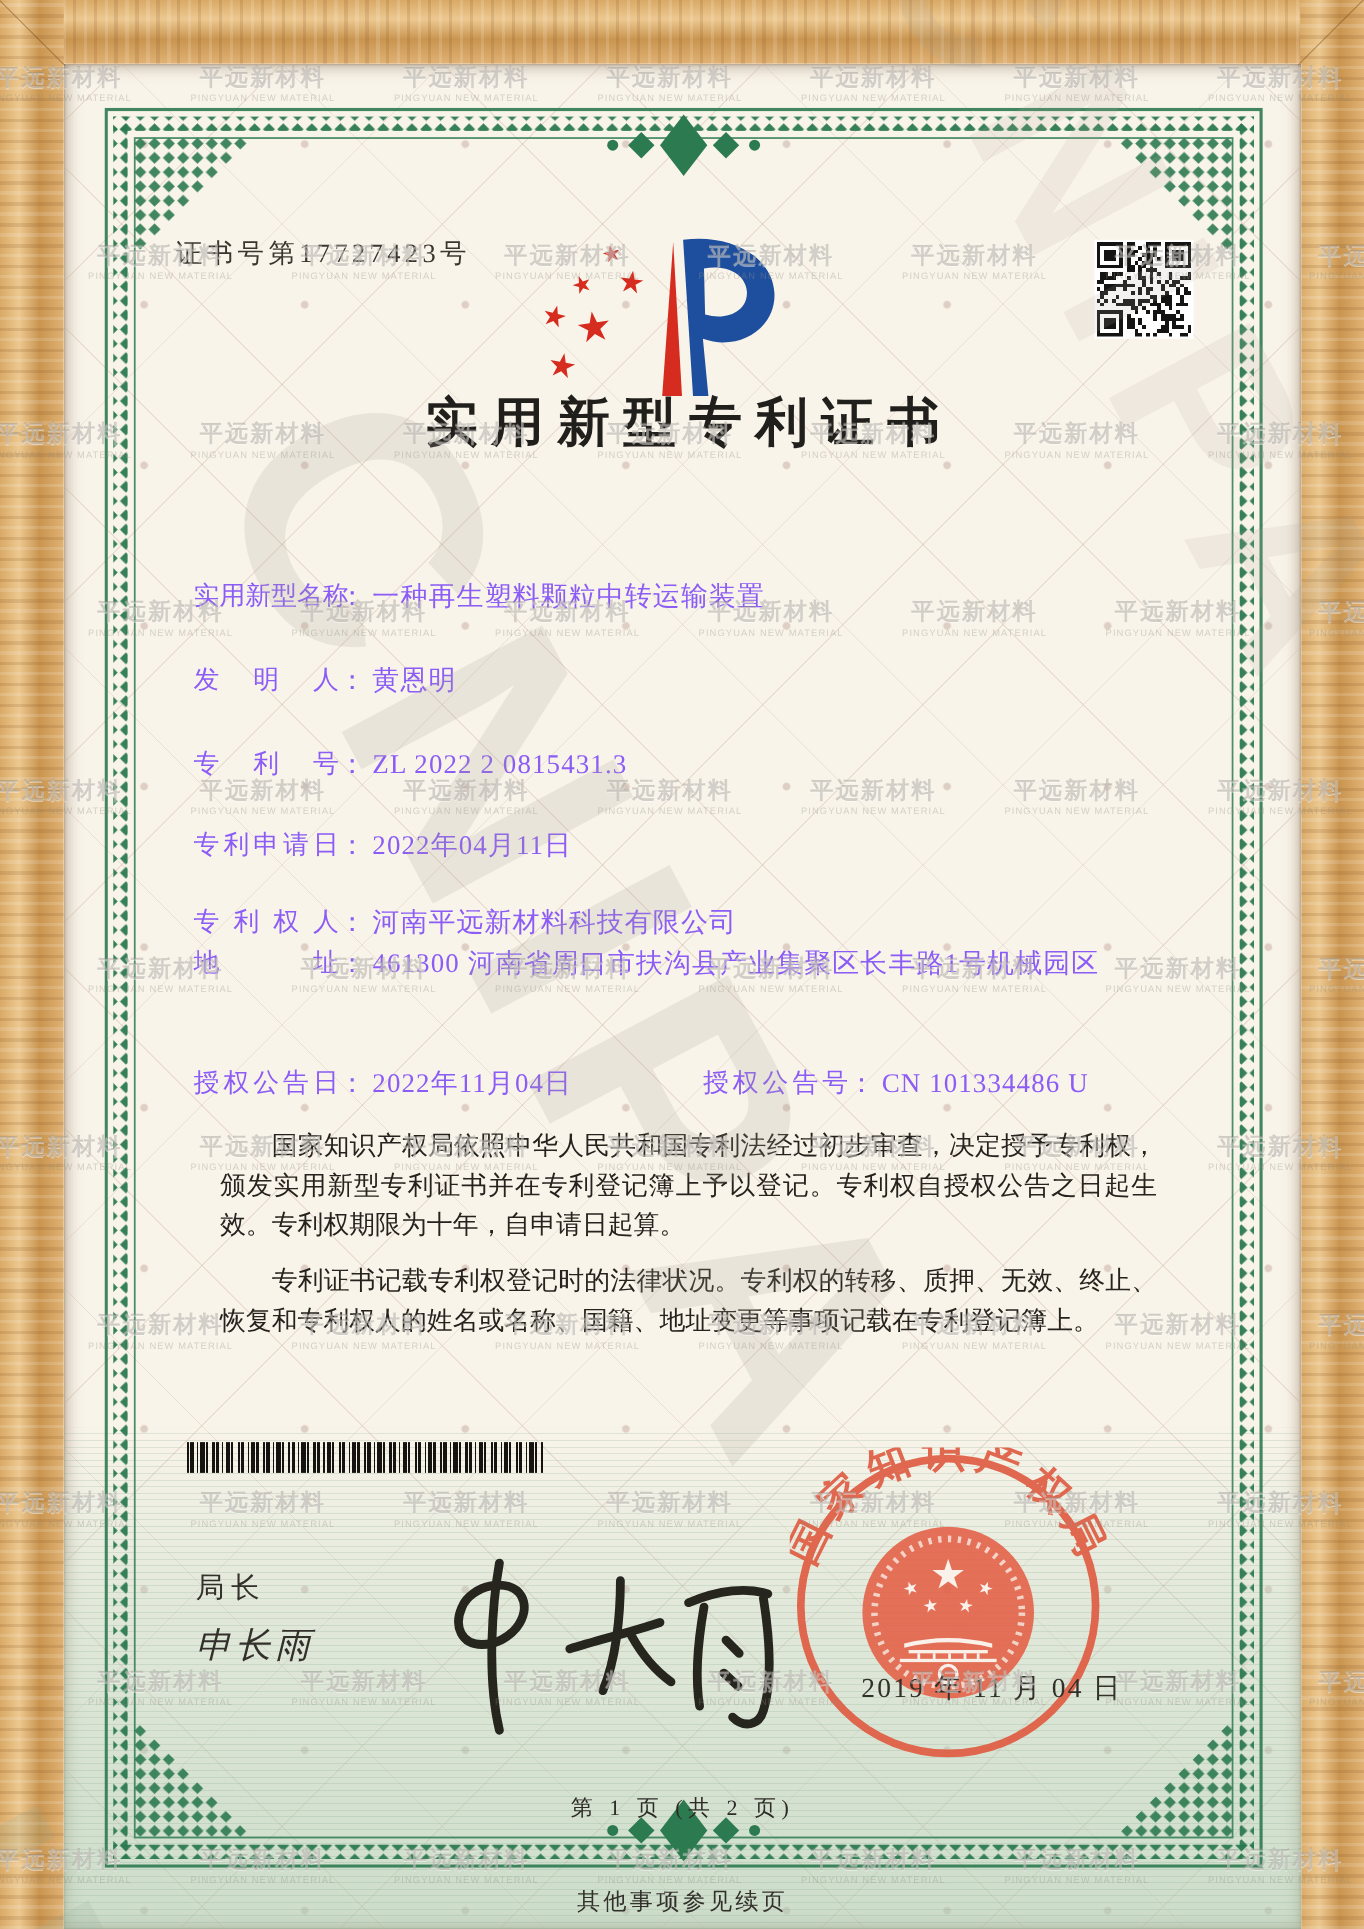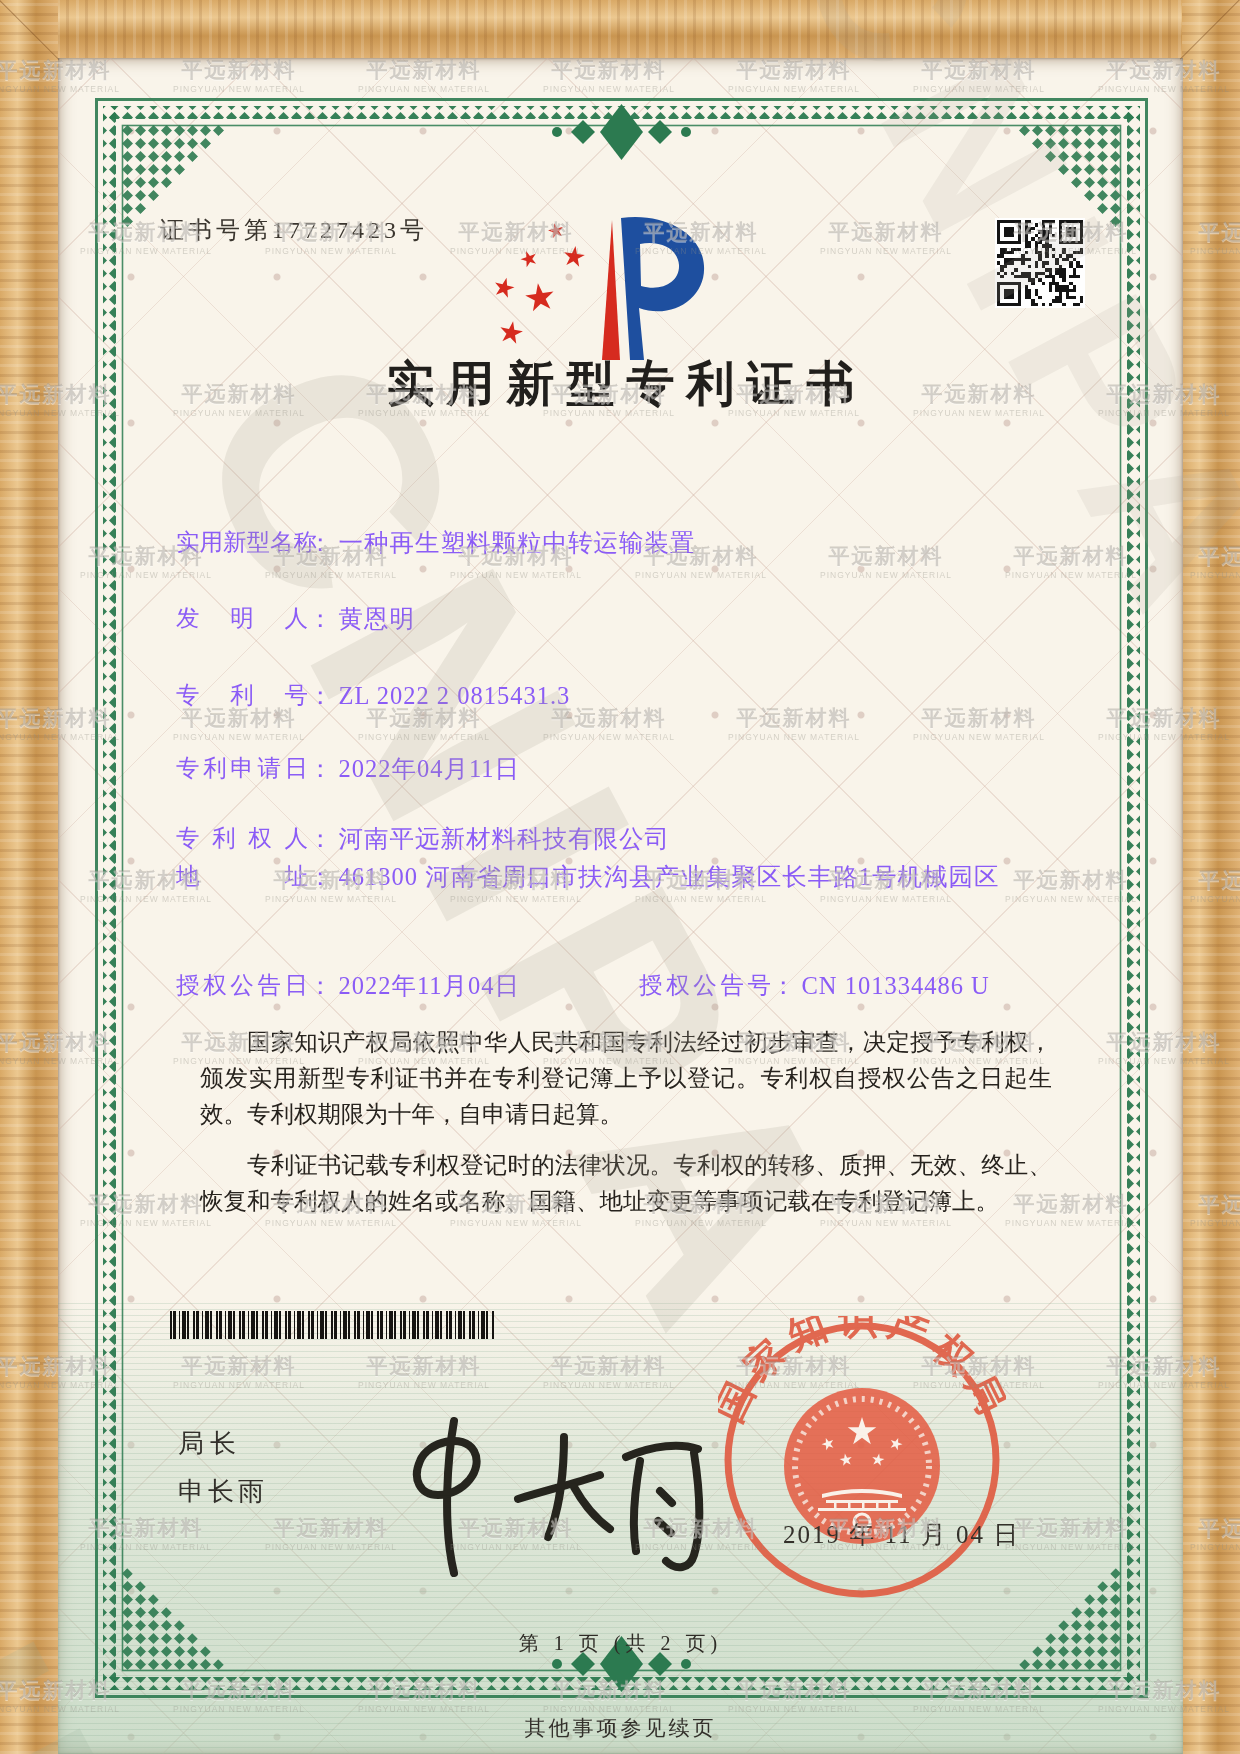--- a/index.html
+++ b/index.html
@@ -46,21 +46,21 @@
   .fr2{position:absolute;left:463px;top:0;white-space:nowrap;}
   .paras{position:absolute;left:104px;top:966px;width:852px;z-index:6;font-size:23.5px;line-height:36px;
          color:#26221d;text-align:justify;margin-left:38px;}
   .paras p{margin:0 0 15px 0;text-indent:2em;}
   .barcode{position:absolute;left:112px;top:1253px;width:324px;height:28px;z-index:6;
     background:repeating-linear-gradient(90deg,#151310 0 2px,rgba(0,0,0,0) 2px 3px,#151310 3px 6px,rgba(0,0,0,0) 6px 9px,
       #151310 9px 10px,rgba(0,0,0,0) 10px 12px,#151310 12px 16px,rgba(0,0,0,0) 16px 17px,#151310 17px 19px,rgba(0,0,0,0) 19px 23px);}
   .director-title{position:absolute;left:120px;top:1368px;z-index:6;font-family:"Liberation Sans","DejaVu Sans",sans-serif;
          font-size:26px;letter-spacing:6px;color:#33302b;}
   .director-name{position:absolute;left:120px;top:1416px;z-index:6;font-family:"Liberation Sans","DejaVu Sans",sans-serif;
-         font-size:26px;letter-spacing:4px;color:#33302b;}
+         font-size:32px;letter-spacing:4px;color:#33302b;font-style:italic;}
   .signature{position:absolute;left:310px;top:1345px;z-index:6;}
   .seal{position:absolute;left:660px;top:1258px;z-index:6;opacity:.9;}
   .seal-date{position:absolute;left:725px;top:1460px;z-index:7;font-size:25px;letter-spacing:2px;color:#33302a;}
   .page-info{position:absolute;left:0;right:0;top:1572px;z-index:6;text-align:center;font-size:20px;letter-spacing:5px;color:#2e2b26;}
   .footer-note{position:absolute;left:0;right:0;top:1656px;z-index:6;text-align:center;font-size:21px;letter-spacing:3px;color:#33302b;}
   
   .wm-layer{position:absolute;inset:0;z-index:9;pointer-events:none;}
   .wmt{position:absolute;width:176px;text-align:center;}
   .wmt b{display:block;font-family:"Liberation Sans","DejaVu Sans",sans-serif;font-size:21px;font-weight:bold;
          letter-spacing:2px;color:rgba(148,143,134,.40);text-shadow:0 1px 0 rgba(255,255,255,.45);}

